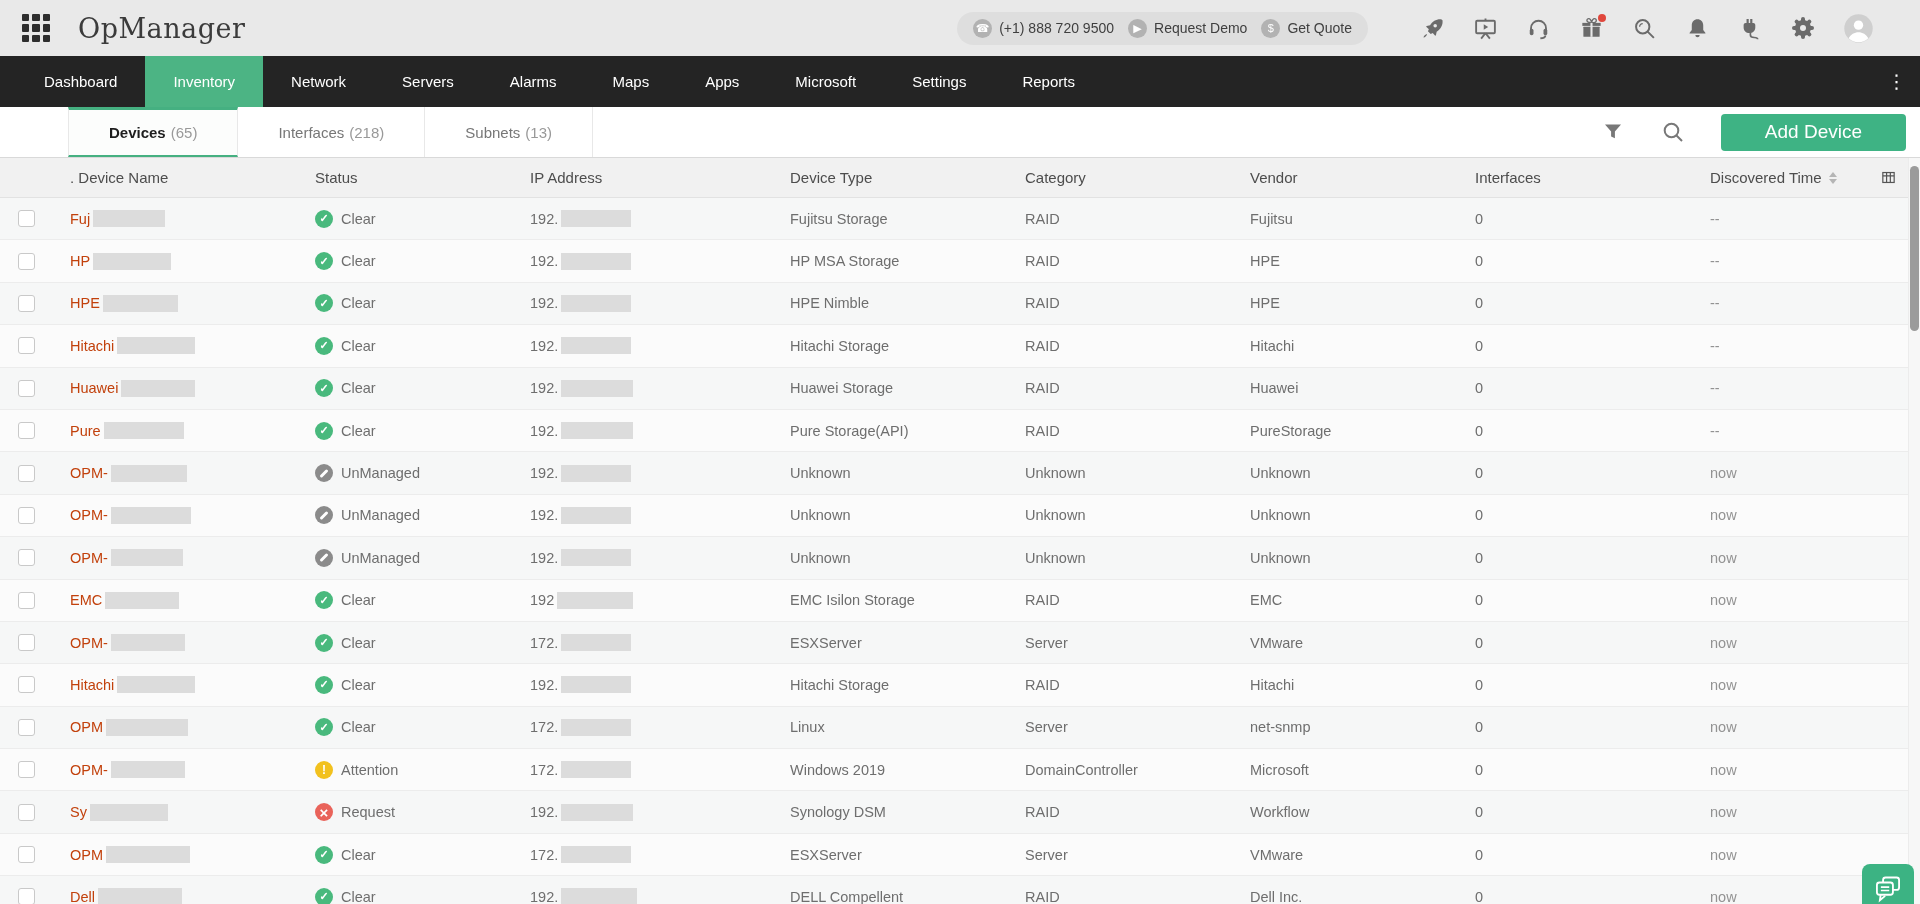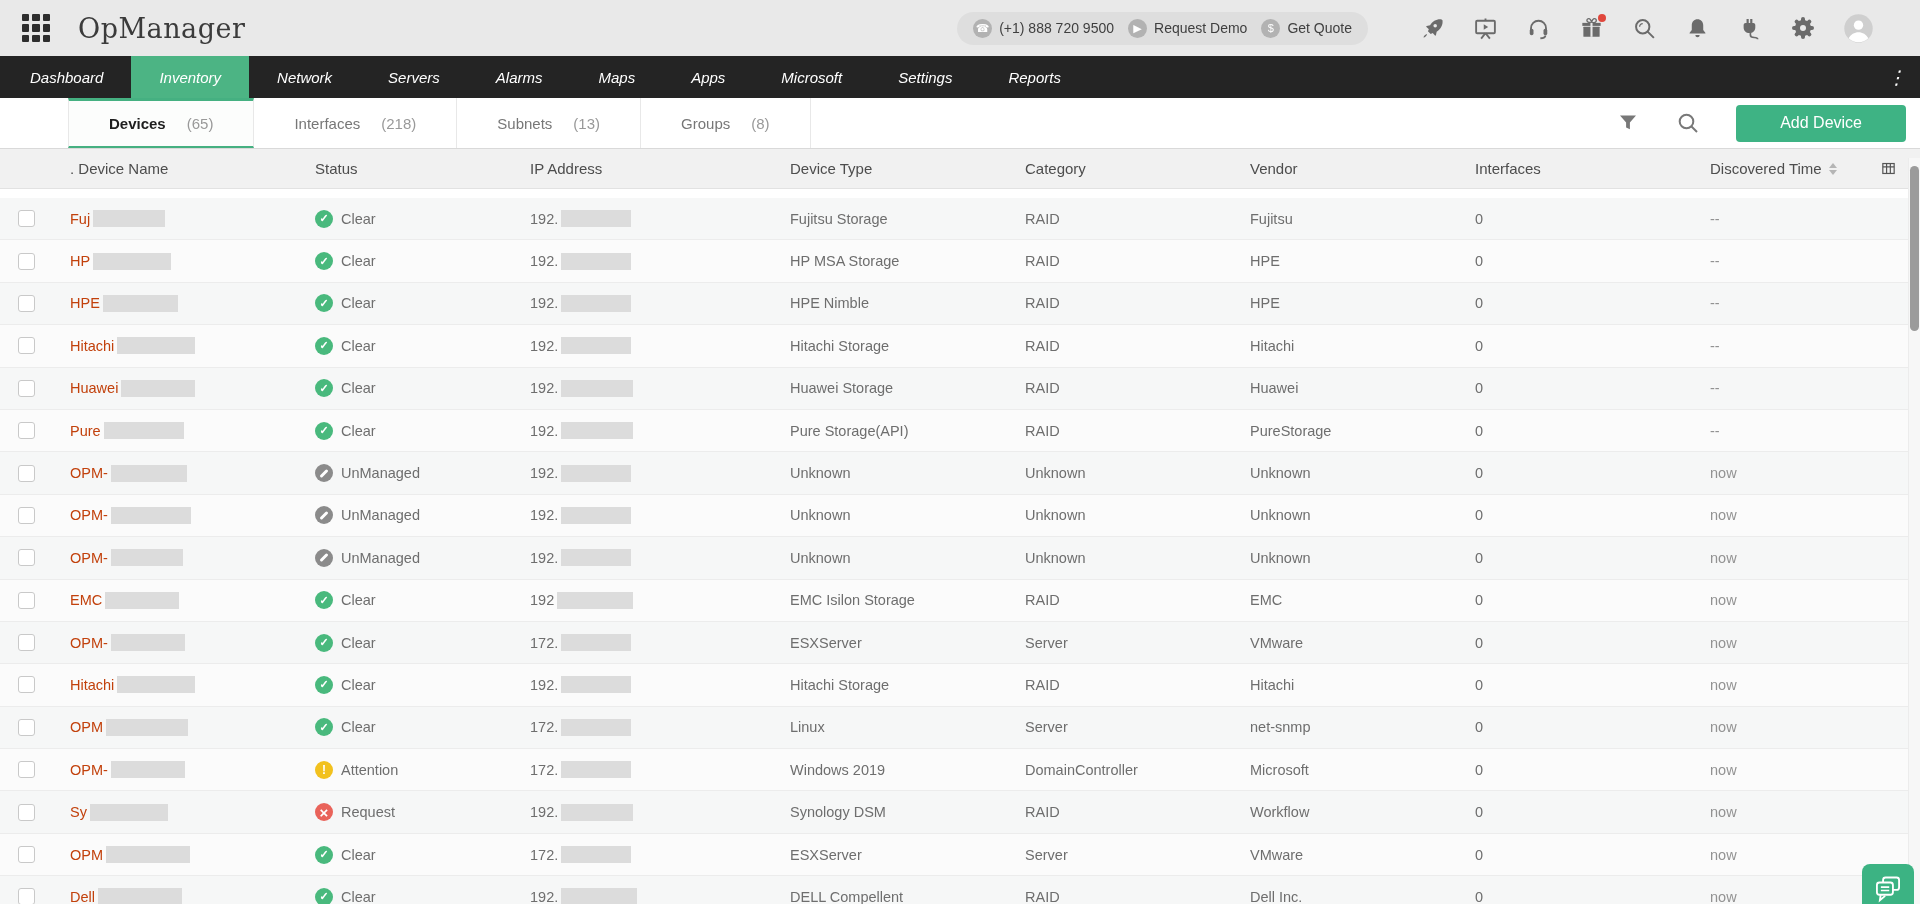--- a/index.html
+++ b/index.html
@@ -27,41 +27,41 @@
   .gift-dot { position:absolute; top:-1px; right:-2px; width:8px; height:8px;
               border-radius:50%; background:#e0473c; }
   .gear { position:relative; width:22px; height:22px; }
   .gear b { position:absolute; left:9px; top:0; width:4px; height:22px; background:#6b6b6b; border-radius:2px; }
   .gear b:nth-child(2){ transform:rotate(45deg);} .gear b:nth-child(3){ transform:rotate(90deg);} .gear b:nth-child(4){ transform:rotate(135deg);}
   .gear i { position:absolute; left:3px; top:3px; width:16px; height:16px; border-radius:50%; background:#6b6b6b; }
   .gear u { position:absolute; left:8px; top:8px; width:6px; height:6px; border-radius:50%; background:#e9e9e9; }
   .avatar { width:31px; height:31px; cursor:pointer; }
 
   
-  .navbar { height:42px; background:#242424; display:flex; align-items:stretch; padding-left:2px;font-style:italic; }
+  .navbar { height:51px; background:#242424; display:flex; align-items:stretch; padding-left:16px; }
   .nav-items { display:flex; }
   .nav-item { color:#fff; font-size:15px; padding:0 28px; display:flex; align-items:center; cursor:pointer; }
   .nav-item.active { background:#4cb484; }
   .kebab { margin-left:auto; color:#fff; font-size:19px; display:flex; align-items:center;
            padding:0 14px; cursor:pointer; }
 
   
   .tabbar { height:51px; background:#fff; border-bottom:1px solid #d9d9d9; display:flex;
             align-items:stretch; padding-left:68px; }
   .tabs { display:flex; }
   .tab { display:flex; align-items:center; padding:0 40px; font-size:15px; color:#777;
          border-right:1px solid #e8e8e8; cursor:pointer; white-space:nowrap; }
   .tab:first-child { border-left:1px solid #e8e8e8; }
-  .tab .cnt { color:#999; margin-left:21px; font-weight:normal; }
+  .tab .cnt { color:#999; margin-left:5px; font-weight:normal; }
   .tab.active { color:#1e1e1e; font-weight:bold; background:#fcfdfc;
                 border-top:3px solid #45b081; border-bottom:2px solid #45b081; }
   .tab-actions { margin-left:auto; display:flex; align-items:center; gap:36px; padding-right:14px; }
   .icon-btn { width:24px; height:24px; display:inline-flex; align-items:center; justify-content:center; cursor:pointer; }
   .add-device { background:#3eb384; color:#fff; border:none; border-radius:4px; height:37px;
-                padding:0 44px; font-size:16px; cursor:pointer; font-family:inherit; }
+                padding:0 44px; font-size:19px; cursor:pointer; font-family:inherit; }
 
   
   .thead, .trow { display:grid;
     grid-template-columns:52px 245px 215px 260px 235px 225px 225px 235px 170px 1fr;
     align-items:center; }
   .thead { height:40px; background:#f1f1f1; color:#4d4d4d; font-size:15px;
            border-bottom:1px solid #e2e2e2; }
   .hcell { padding-left:18px; display:flex; align-items:center; }
   .hcell:first-child { padding-left:0; }
   .sort { display:inline-flex; flex-direction:column; gap:2px; margin-left:7px; }
@@ -229,24 +229,20 @@
           <span class="cnt">(65)</span>
         </div>
         <div class="tab">
           <span>Interfaces</span>
           <span class="cnt">(218)</span>
         </div>
         <div class="tab">
           <span>Subnets</span>
           <span class="cnt">(13)</span>
         </div>
-        <div class="tab">
-          <span>Groups</span>
-          <span class="cnt">(8)</span>
-        </div>
       </div>
     <div class="tab-actions">
       <span class="icon-btn">
         <svg viewBox="0 0 24 24" fill="#787878">
             <path d="M4 4.5h16l-6.1 7v6.8l-3.8-1.9v-4.9z"></path>
           </svg>
       </span>
       <span class="icon-btn">
         <svg viewBox="0 0 24 24" fill="none" stroke="#787878" stroke-width="2">
             <circle cx="10.5" cy="10.5" r="6.8"></circle>

